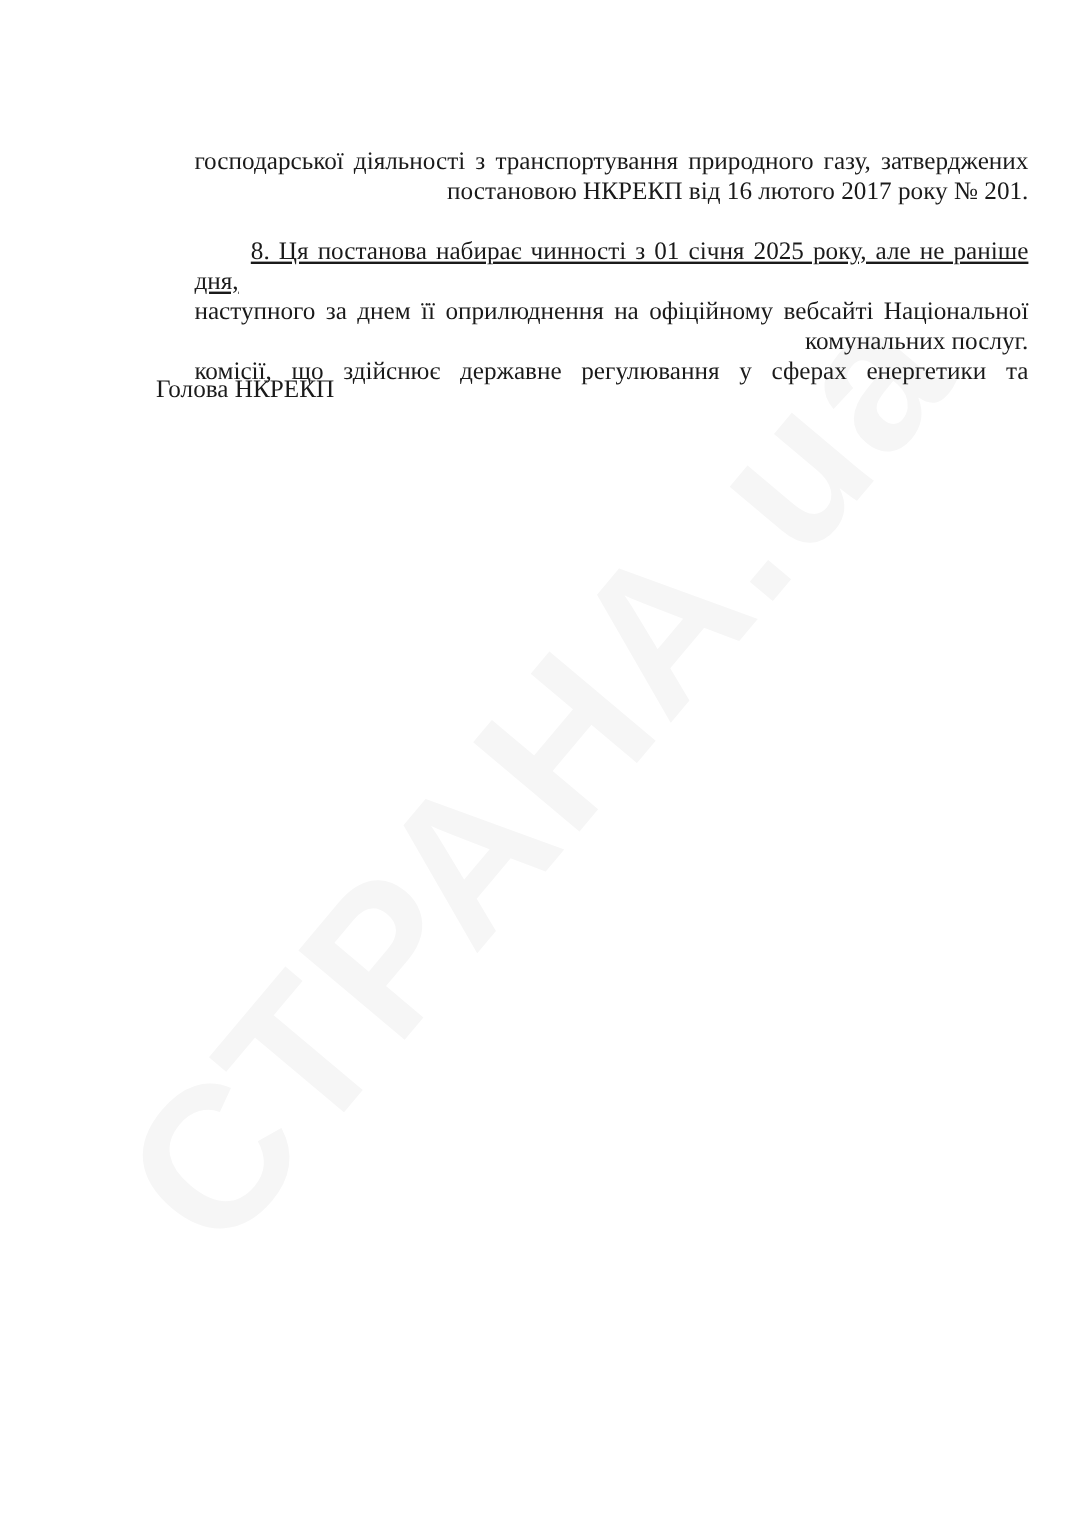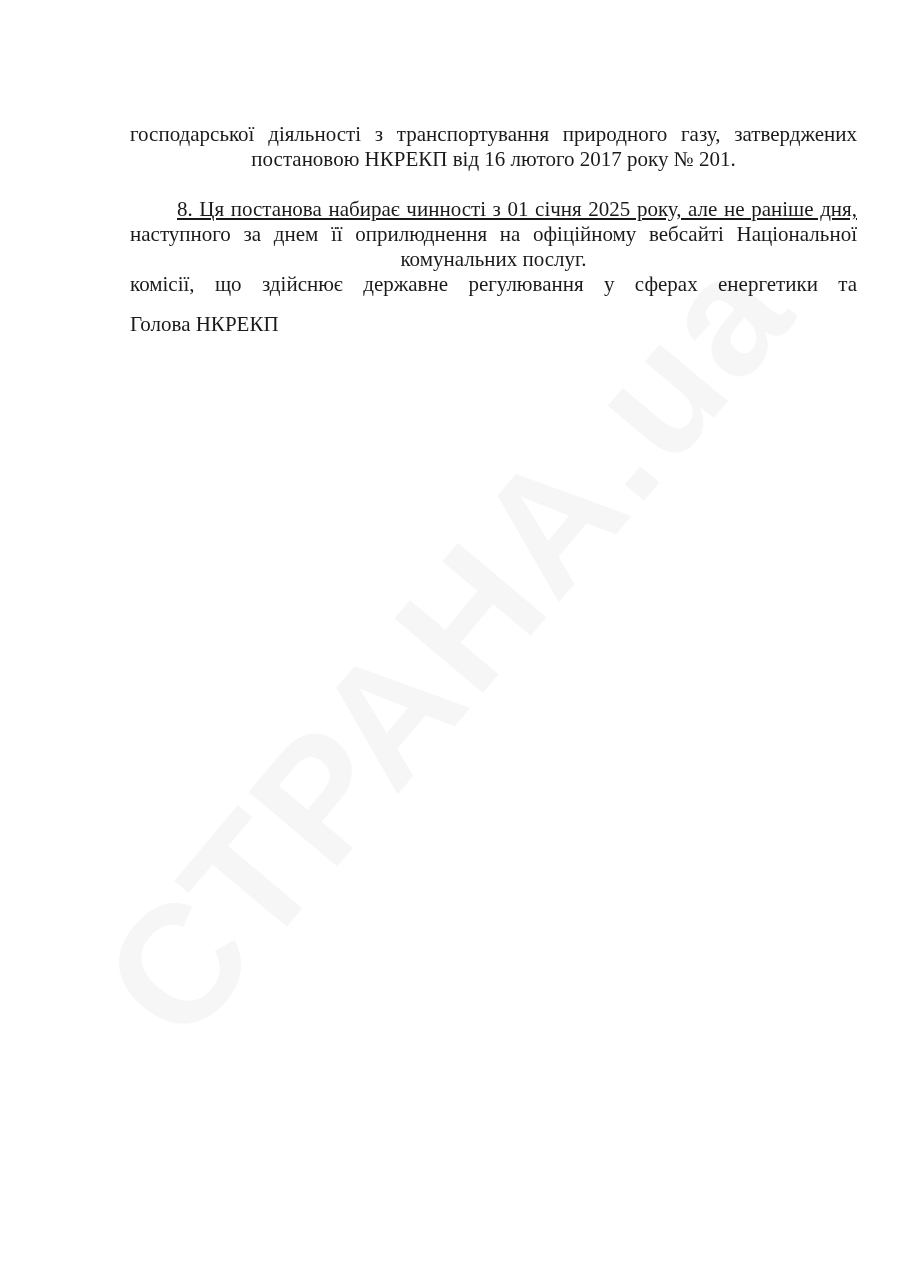--- a/index.html
+++ b/index.html
@@ -41,23 +41,24 @@
     z-index: 1;
   }
 
   .para-1 { top: 101px; }
   .para-2 { top: 176px; }
 
   .line {
     display: block;
     text-align: justify;
     text-align-last: justify;
+    margin-left: 32px;
   }
   .line.last {
-    text-align: center;
+    text-align: right;
     text-align-last: auto;
   }
   .line.indent { text-indent: 47px; text-decoration: underline; }
 
   .signature-row {
     top: 312px;
     display: flex;
     justify-content: space-between;
     align-items: baseline;
     font-family: Liberation Serif, serif;

